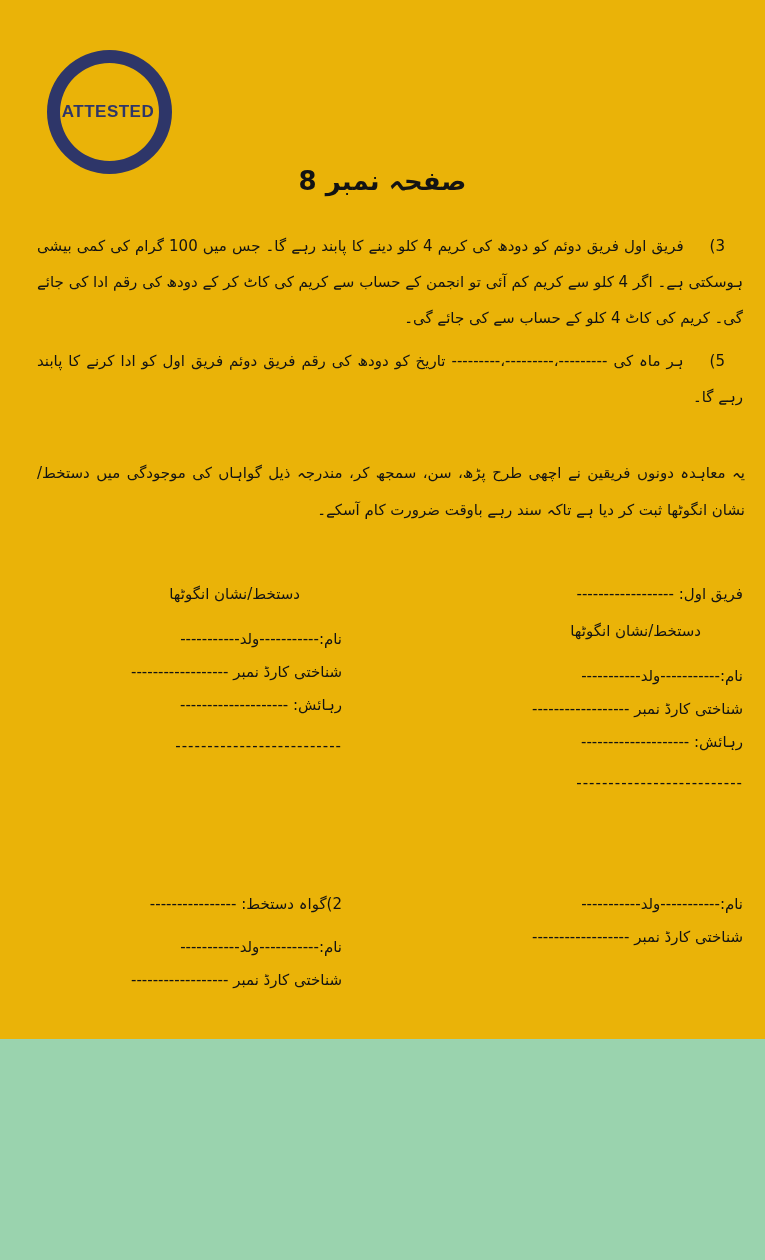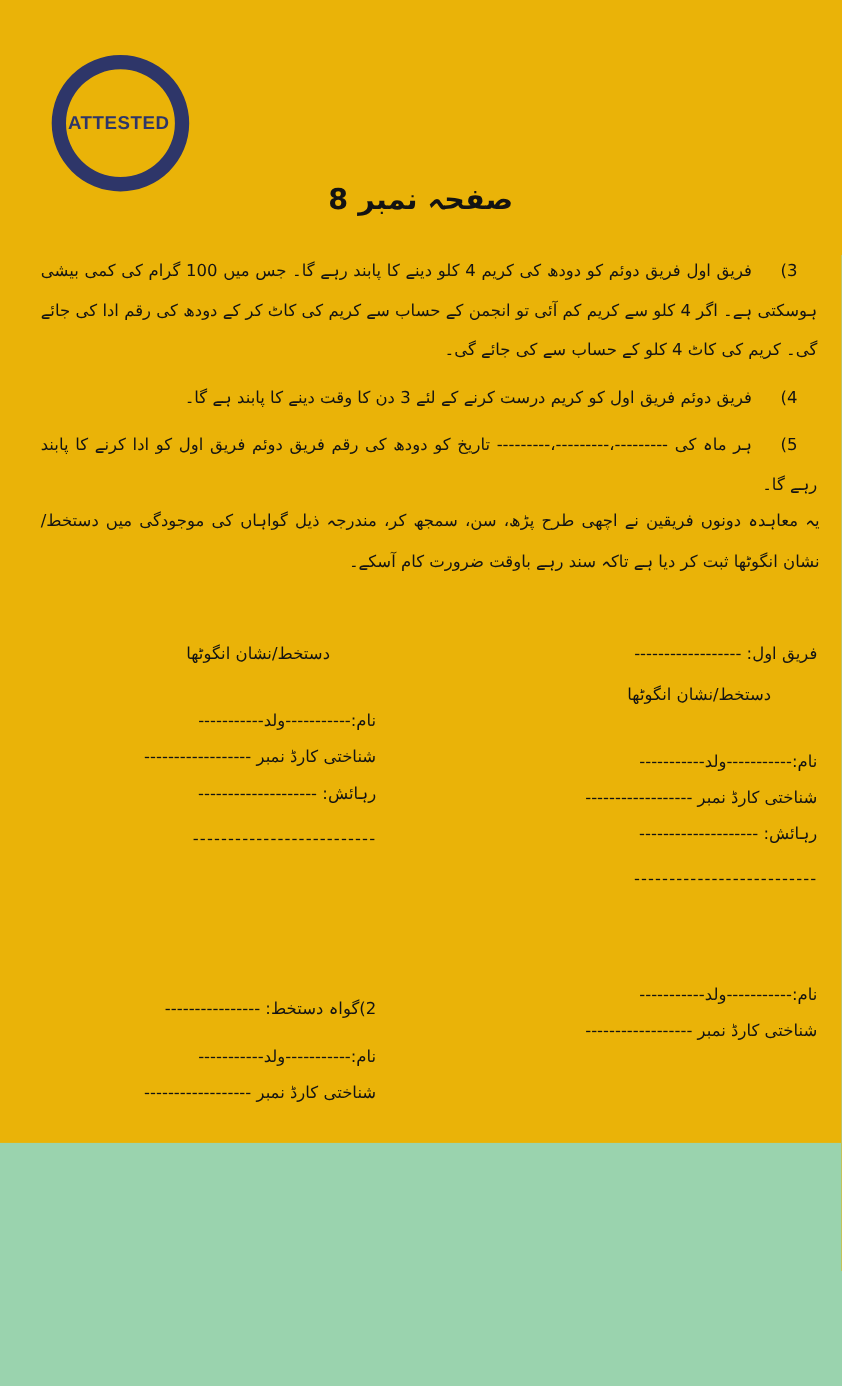--- a/index.html
+++ b/index.html
@@ -102,25 +102,25 @@
     width: 305px;
     direction: rtl;
     text-align: right;
   }
   .line {
     line-height: 33px;
     white-space: nowrap;
   }
   .sign-line {
     padding-right: 42px;
-    margin-bottom: 28px;
+    margin-bottom: 12px;
   }
   .label-line { margin-bottom: 4px; }
   .residence-line { margin-bottom: 8px; }
-  .witness-label-line { margin-bottom: 10px; margin-top: 13px; }
+  .witness-label-line { margin-bottom: 10px; }
   .dashes { letter-spacing: 1px; }
 
   
   .rect-stamp {
     position: absolute;
     left: 286px;
     top: 1160px;
     width: 223px;
     height: 93px;
     box-sizing: border-box;
@@ -146,23 +146,20 @@
     <span class="stamp-text">ATTESTED</span>
   </div>
 
   <h1 class="title">صفحہ نمبر 8</h1>
 
   <div class="clauses">
     <div class="clause">
       <span class="num">3)</span><span>فریق اول فریق دوئم کو دودھ کی کریم 4 کلو دینے کا پابند رہے گا۔ جس میں 100 گرام کی کمی بیشی ہوسکتی ہے۔ اگر 4 کلو سے کریم کم آئی تو انجمن کے حساب سے کریم کی کاٹ کر کے دودھ کی رقم ادا کی جائے گی۔ کریم کی کاٹ 4 کلو کے حساب سے کی جائے گی۔</span>
     </div>
     <div class="clause">
-      <span class="num">4)</span><span>فریق دوئم فریق اول کو کریم درست کرنے کے لئے 3 دن کا وقت دینے کا پابند ہے گا۔</span>
-    </div>
-    <div class="clause">
       <span class="num">5)</span><span>ہر ماہ کی ---------،---------،--------- تاریخ کو دودھ کی رقم فریق دوئم فریق اول کو ادا کرنے کا پابند رہے گا۔</span>
     </div>
   </div>
 
   <p class="closing">یہ معاہدہ دونوں فریقین نے اچھی طرح پڑھ، سن، سمجھ کر، مندرجہ ذیل گواہاں کی موجودگی میں دستخط/نشان انگوٹھا ثبت کر دیا ہے تاکہ سند رہے باوقت ضرورت کام آسکے۔</p>
 
   <div class="two-col parties">
 
     <div class="col">
       <div class="line label-line">

